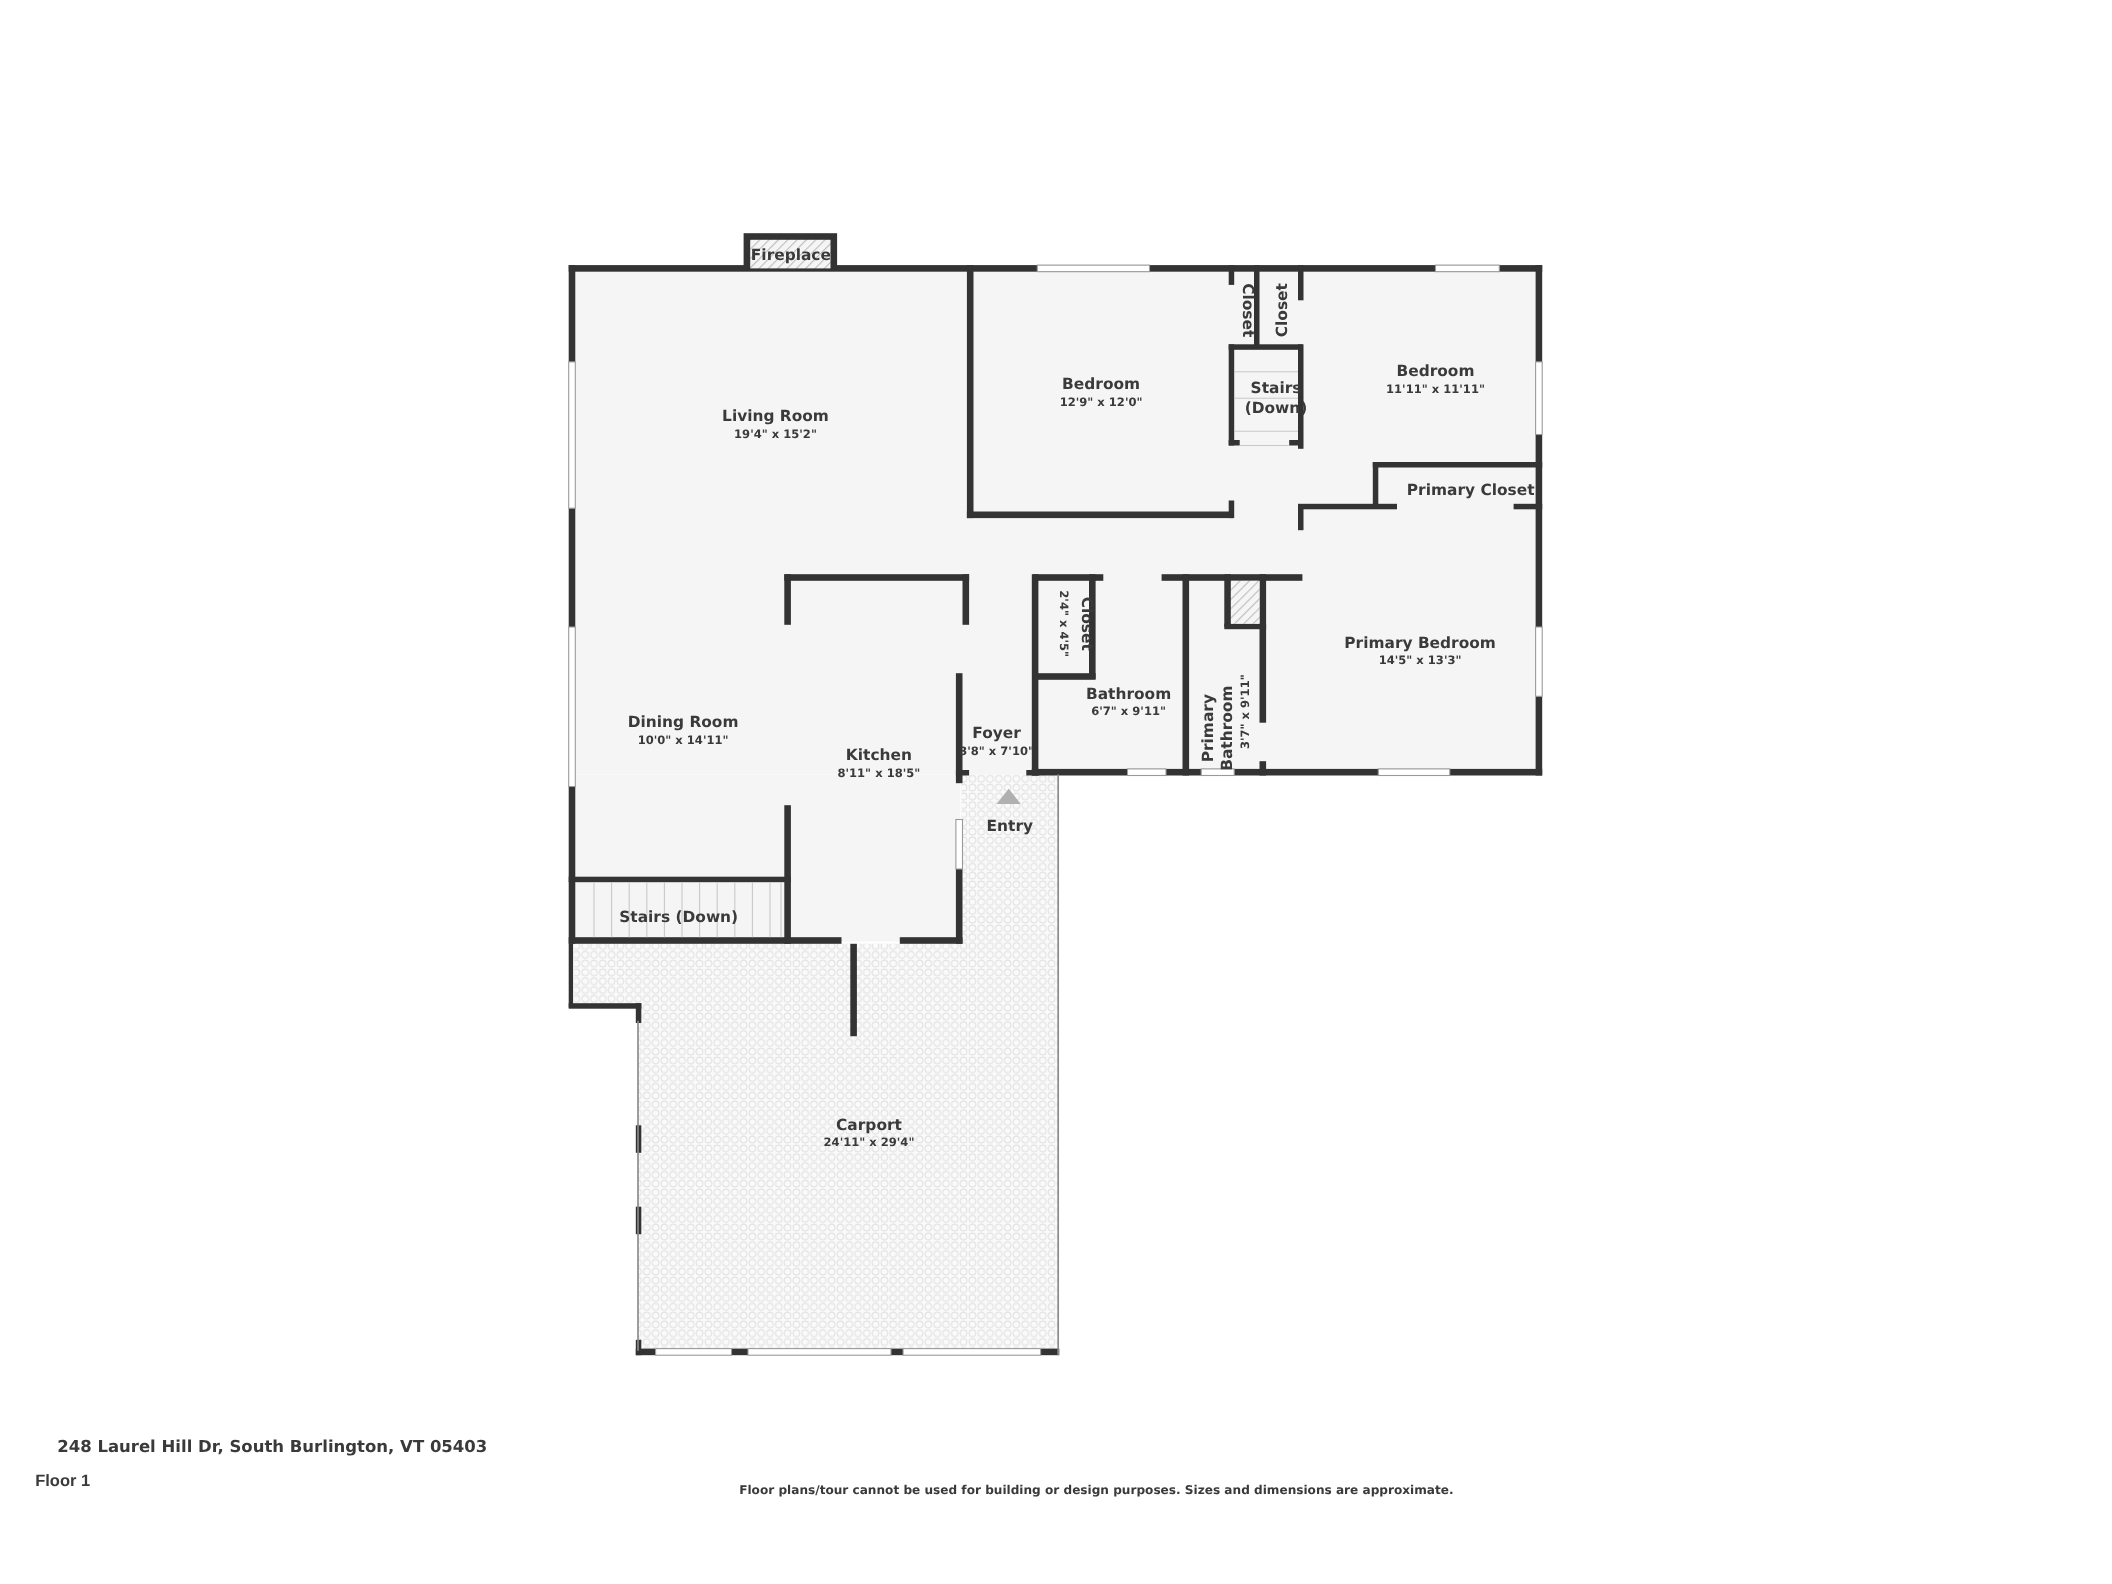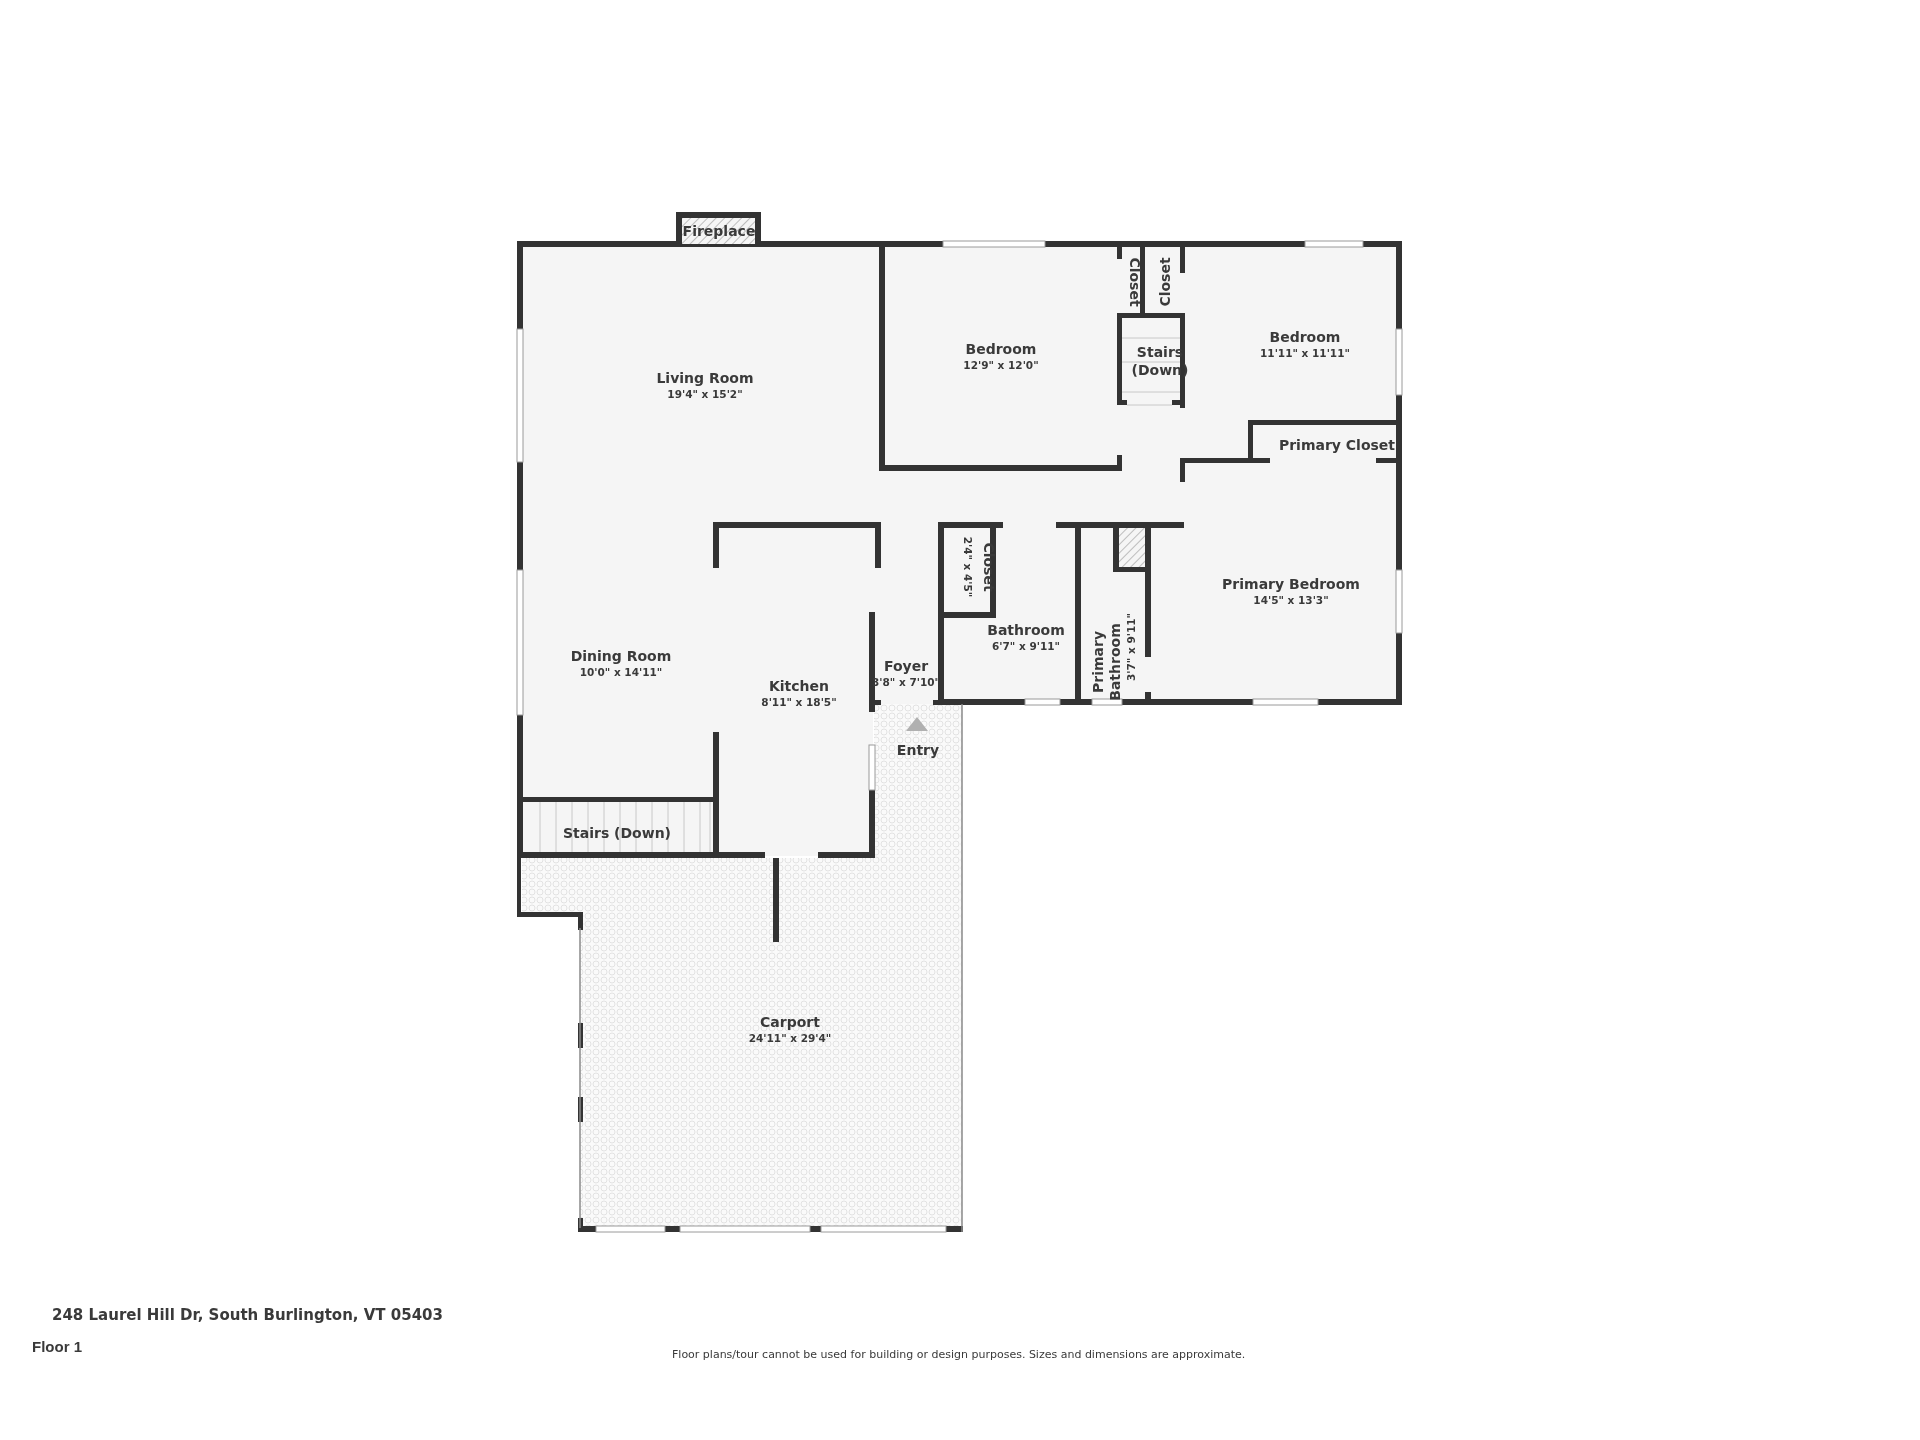--- a/index.html
+++ b/index.html
@@ -5,21 +5,21 @@
   html, body { margin:0; padding:0; background:#ffffff; }
   body { width:1920px; height:1440px; position:relative; overflow:hidden; font-family:"DejaVu Sans", sans-serif; }
   #plan { position:absolute; left:0; top:0; }
   .room-name { font-family:"DejaVu Sans", sans-serif; font-weight:bold; font-size:14px; fill:#3a3a3a; text-anchor:middle; }
   .room-dim { font-family:"DejaVu Sans", sans-serif; font-weight:bold; font-size:10.5px; fill:#3a3a3a; text-anchor:middle; }
   .wall { fill:#333333; }
   .win { fill:#ffffff; stroke:#9a9a9a; stroke-width:1; }
   .stair-line { stroke:#c8c8c8; stroke-width:1; }
   .footer-address { position:absolute; left:32px; top:1306px; font-weight:bold; font-size:15px; color:#3a3a3a; font-family:"DejaVu Sans", sans-serif;margin-left:20px; }
   .footer-floor { position:absolute; left:32px; top:1338px; font-weight:bold; font-size:15px; color:#3a3a3a; font-family:Liberation Sans, sans-serif; }
-  .footer-disclaimer { position:absolute; left:672px; top:1348px; font-weight:normal; font-size:11px; color:#3a3a3a; font-family:"DejaVu Sans", sans-serif; }
+  .footer-disclaimer { position:absolute; left:672px; top:1348px; font-weight:bold; font-size:11px; color:#3a3a3a; font-family:"DejaVu Sans", sans-serif; }
 </style>
 </head>
 <body>
 
 <svg id="plan" width="1920" height="1440" viewBox="0 0 1920 1440" xmlns="http://www.w3.org/2000/svg">
   <defs>
     <pattern id="hatch" patternUnits="userSpaceOnUse" width="6" height="6" patternTransform="rotate(45)">
       <rect width="6" height="6" fill="#f5f5f5"></rect>
       <line x1="0" y1="0" x2="0" y2="6" stroke="#bdbdbd" stroke-width="2"></line>
     </pattern>

